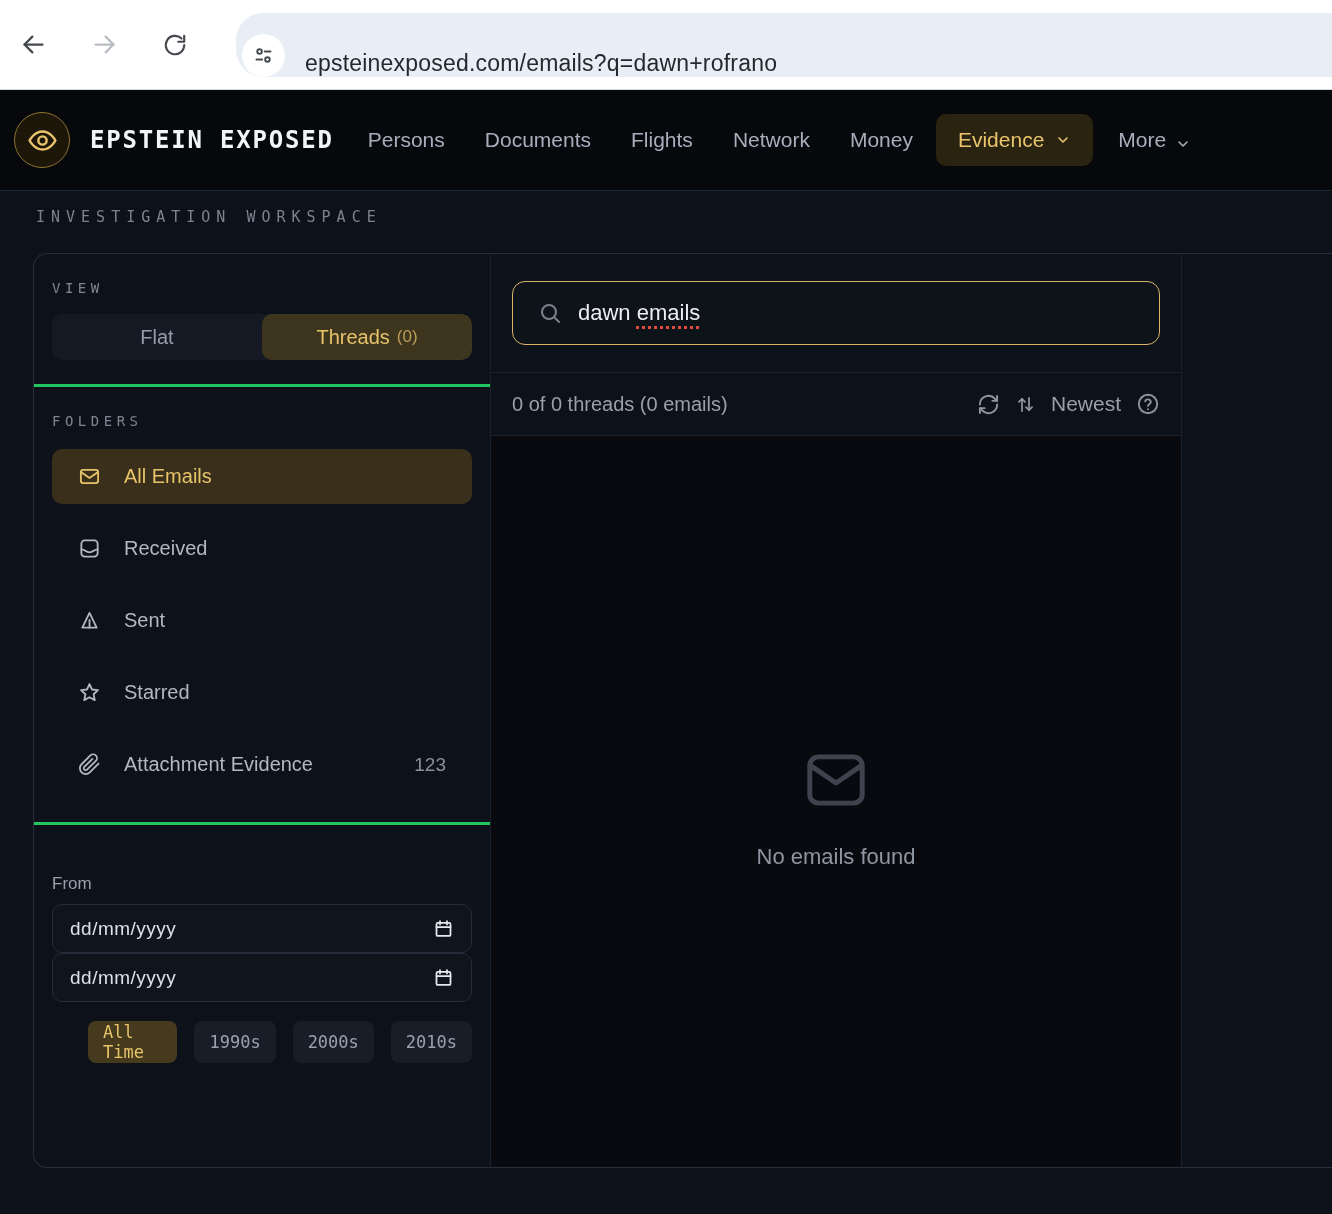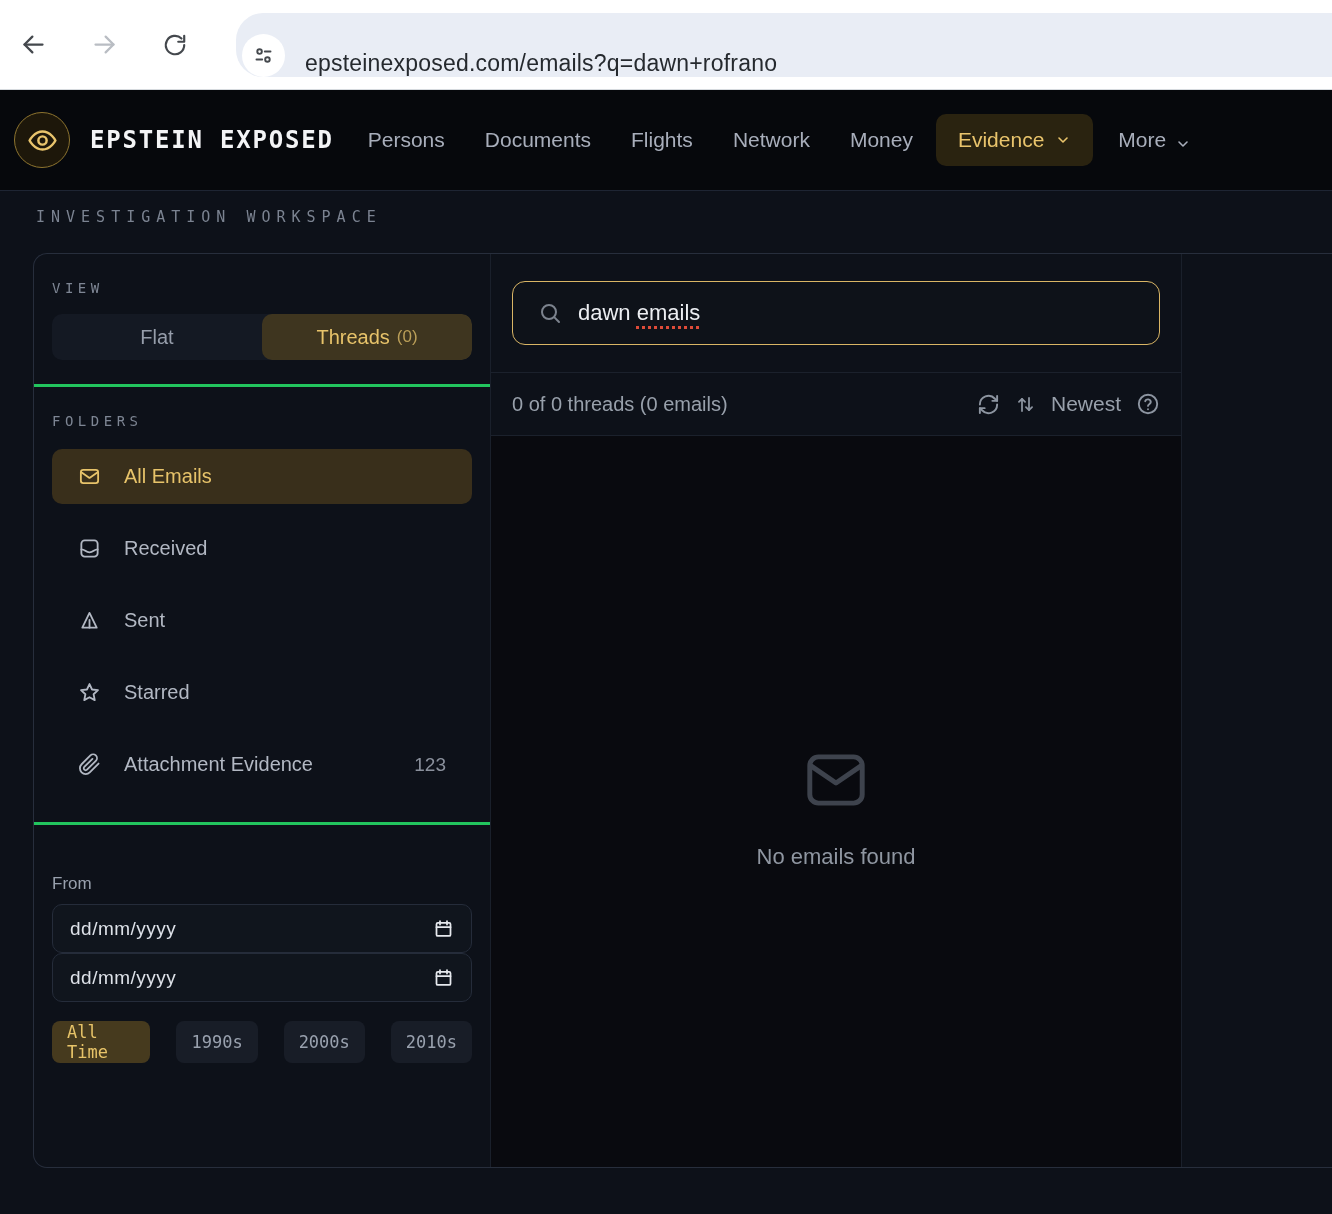--- a/index.html
+++ b/index.html
@@ -57,21 +57,21 @@
             padding:0 26px; font-size:20px; color:#b2b8c3; margin-bottom:17px; cursor:pointer; }
   .folder:last-child { margin-bottom:0; }
   .folder.active { background:#392f1b; color:#e7c36a; }
   .folder svg { flex-shrink:0; }
   .folder-count { margin-left:auto; font-size:19px; color:#8a909c; }
 
   .field-label { font-size:17px; color:#98a0ad; margin:23px 0 10px; }
   .date-input { height:49px; background:#10151d; border:1px solid #252c3a; border-radius:10px;
                 display:flex; align-items:center; padding:0 17px; cursor:text; }
   .date-text { flex:1; font-size:19px; color:#dde1e8; letter-spacing:0.5px; }
-  .chips { display:flex; gap:26px; margin-top:19px; }
+  .chips { display:flex; gap:17px; margin-top:19px;margin-left:36px; }
   .chip { height:42px; padding:0 15px; display:flex; align-items:center; border-radius:8px;
           background:#181d27; color:#99a1ae; font-family:"DejaVu Sans Mono", monospace; font-size:17px; cursor:pointer; }
   .chip.active { background:#463a1e; color:#e8c469; }
 
   
   .list-col { width:691px; flex-shrink:0; border-right:1px solid #1a202b; display:flex; flex-direction:column; }
   .search-wrap { padding:27px 21px; }
   .search-box { height:64px; border:1.5px solid #d9b565; border-radius:13px; background:#0e1219;
                 display:flex; align-items:center; padding:0 25px; gap:16px; cursor:text; }
   .search-text { font-size:22px; color:#eceef2; white-space:pre; }

